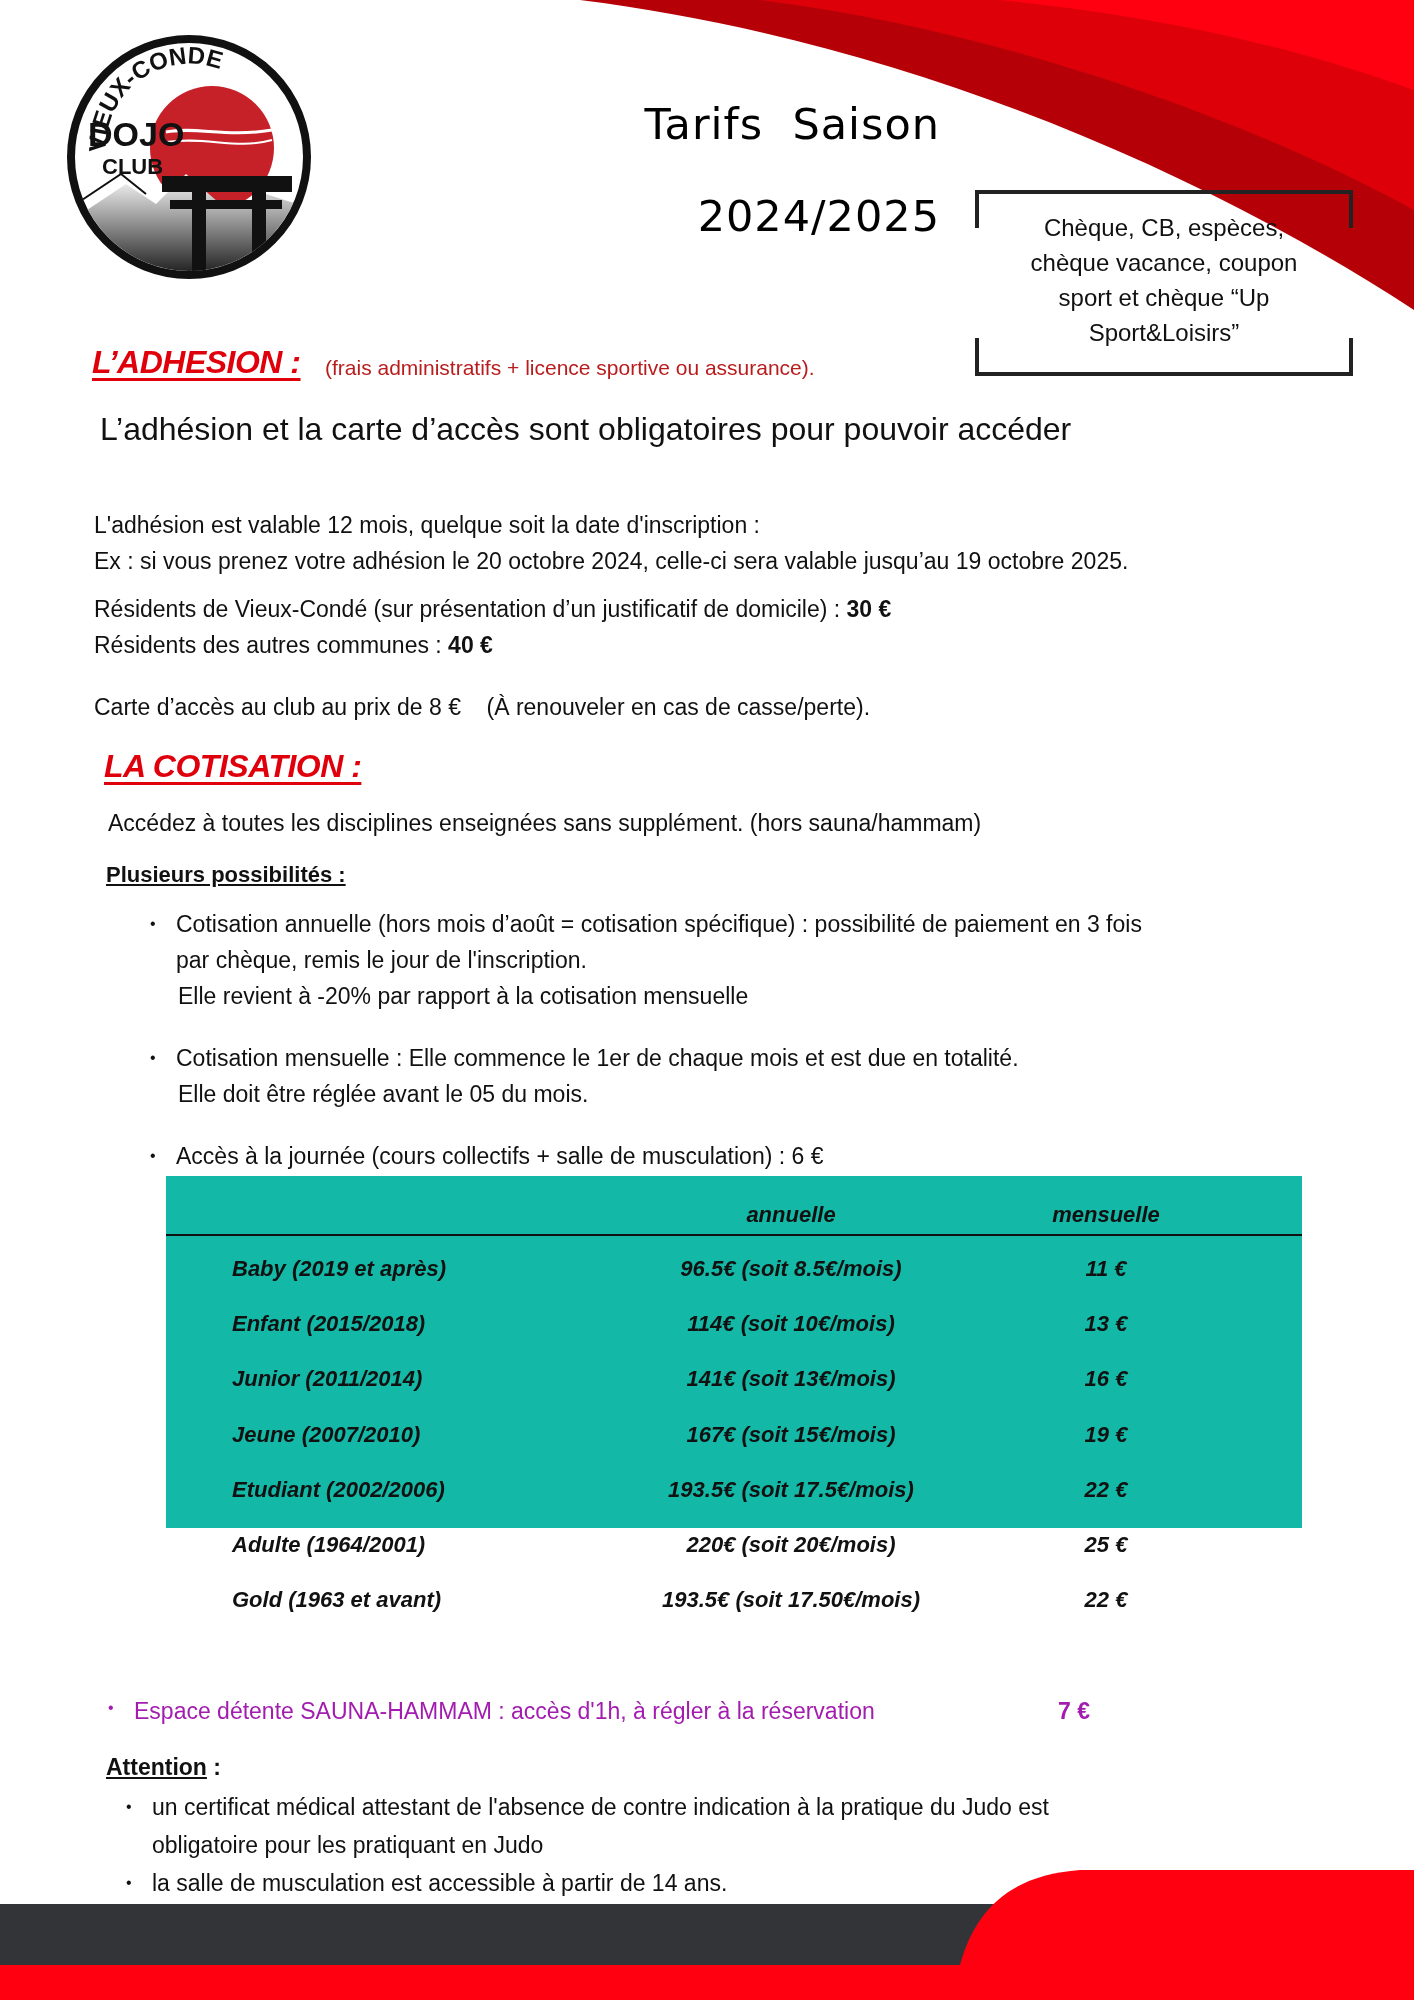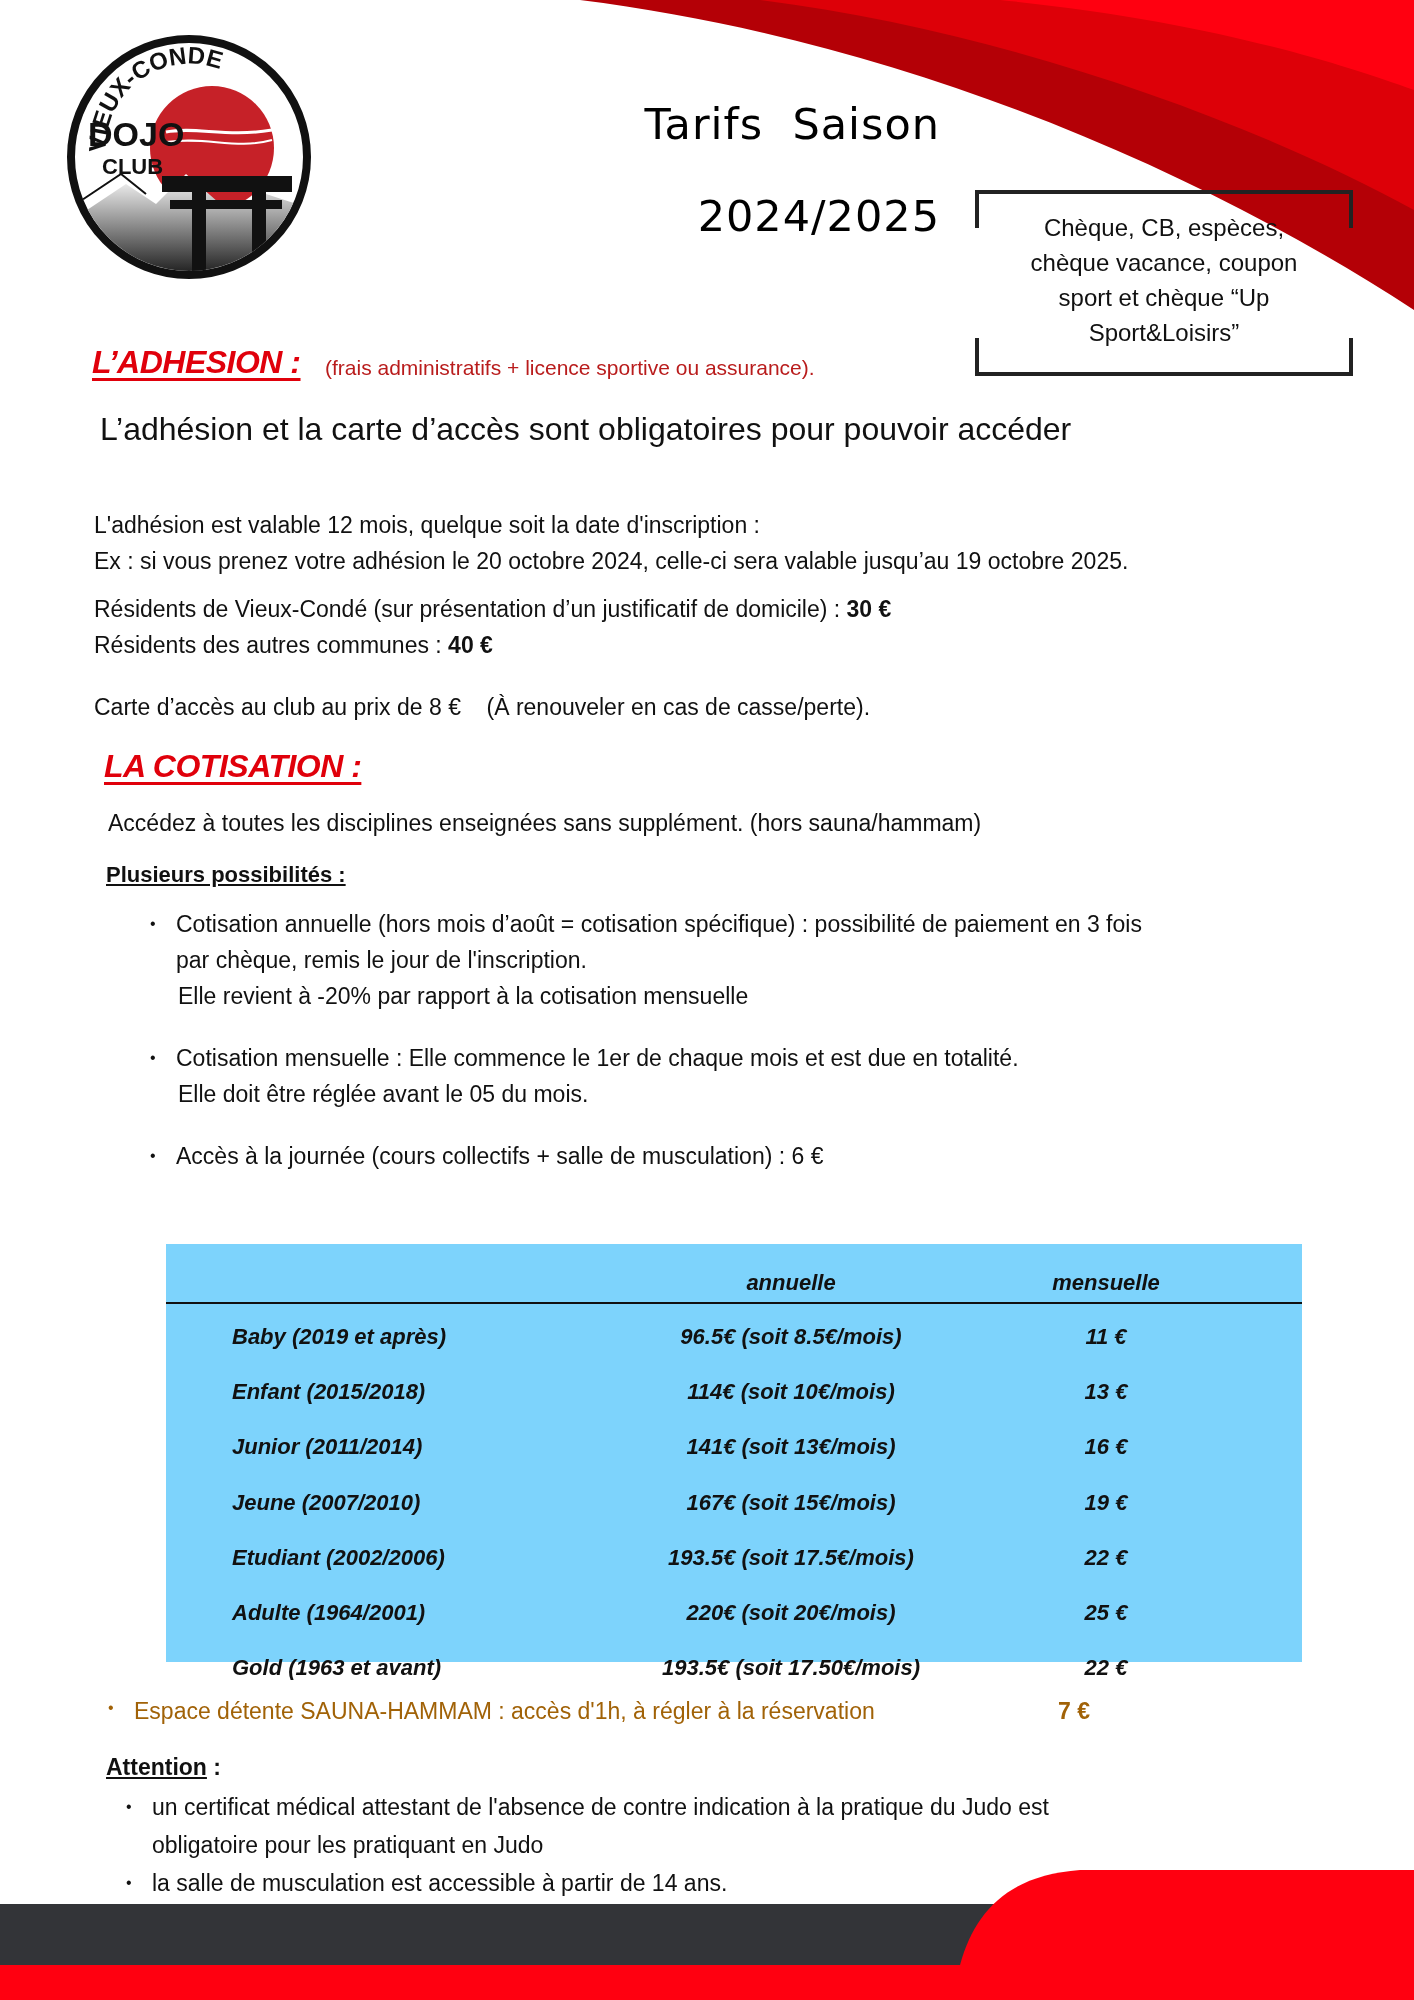--- a/index.html
+++ b/index.html
@@ -32,32 +32,32 @@
 
   .cot-title { left: 104px; top: 748px; }
   .cot-desc { position: absolute; left: 108px; top: 810px; font-size: 23px; color: #111; z-index: 2; }
   .plus { position: absolute; left: 106px; top: 862px; font-size: 22px; font-weight: bold; color: #111; text-decoration: underline; z-index: 2; }
 
   .bullets { position: absolute; left: 148px; top: 906px; width: 1230px; z-index: 2; }
   .bullet { position: relative; padding-left: 28px; font-size: 23px; line-height: 36px; color: #111; margin-bottom: 26px; }
   .bullet::before { content: "•"; position: absolute; left: 2px; top: 0; font-size: 16px; }
   .bullet .line { display: block; }
 
-  .price-table { position: absolute; left: 166px; top: 1244px; width: 1136px; height: 418px; background: #7dd3fc; z-index: 2;
+  .price-table { position: absolute; left: 166px; top: 1176px; width: 1136px; height: 352px; background: #14b8a6; z-index: 2;
            font-family: "Liberation Sans", sans-serif; font-style: italic; font-weight: bold; font-size: 22px; color: #111; }
   .price-table .hdr { position: absolute; top: 12px; height: 60px; width: 100%; }
   .price-table .hdr span { position: absolute; top: 14px; }
   .price-table .rule { position: absolute; left: 0; top: 58px; width: 1136px; height: 2px; background: #111; }
   .price-table .row { position: absolute; left: 0; width: 100%; height: 36px; }
   .price-table .row span { position: absolute; top: 0; white-space: nowrap; }
   .c1 { left: 66px; }
   .c2 { left: 460px; width: 330px; text-align: center; }
   .c3 { left: 880px; width: 120px; text-align: center; }
 
-  .sauna { position: absolute; left: 108px; top: 1698px; font-size: 23px; color: #a16207; z-index: 2; white-space: nowrap; }
+  .sauna { position: absolute; left: 108px; top: 1698px; font-size: 23px; color: #a21caf; z-index: 2; white-space: nowrap; }
   .sauna::before { content: "•"; position: absolute; left: 0; top: 1px; font-size: 16px; }
   .sauna .t { padding-left: 26px; }
   .sauna .p { position: absolute; left: 950px; font-weight: bold; }
 
   .attn { position: absolute; left: 106px; top: 1754px; font-size: 23px; font-weight: bold; color: #111; z-index: 2; }
   .attn .u { text-decoration: underline; }
 
   .attn-list { position: absolute; left: 124px; top: 1788px; width: 1200px; z-index: 2; }
   .attn-list .bullet { margin-bottom: 0; line-height: 38px; }
 </style>

